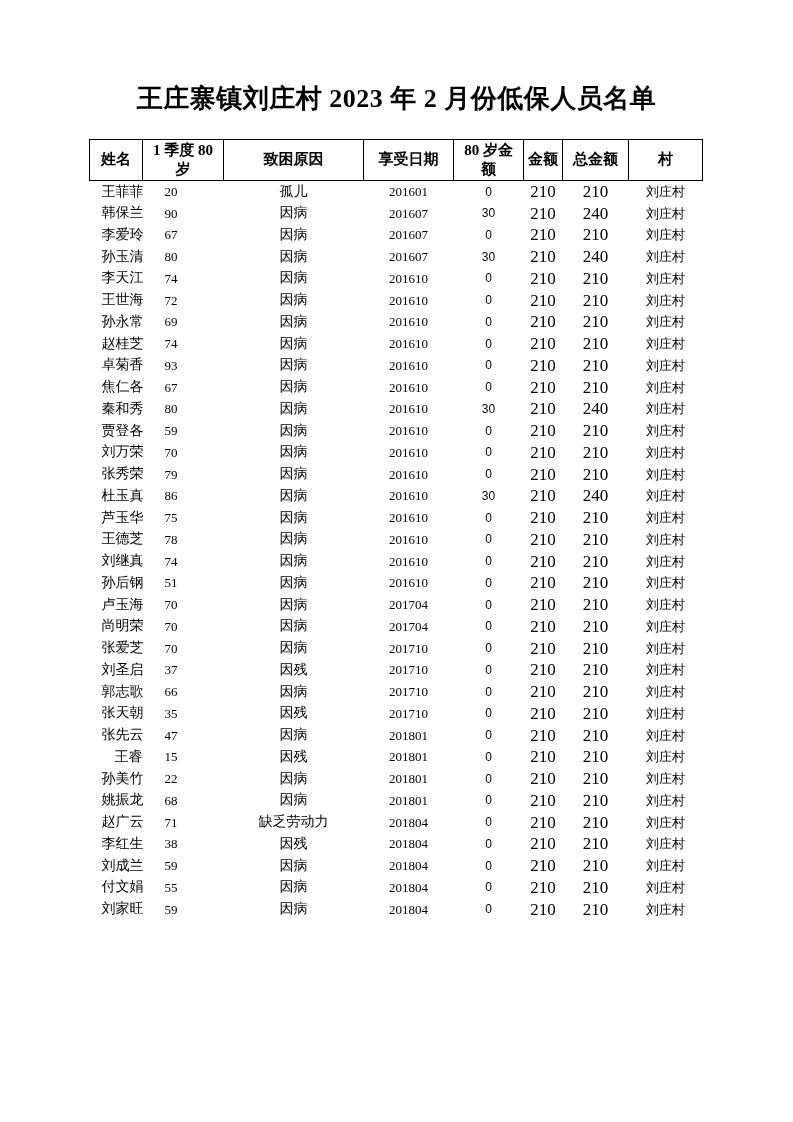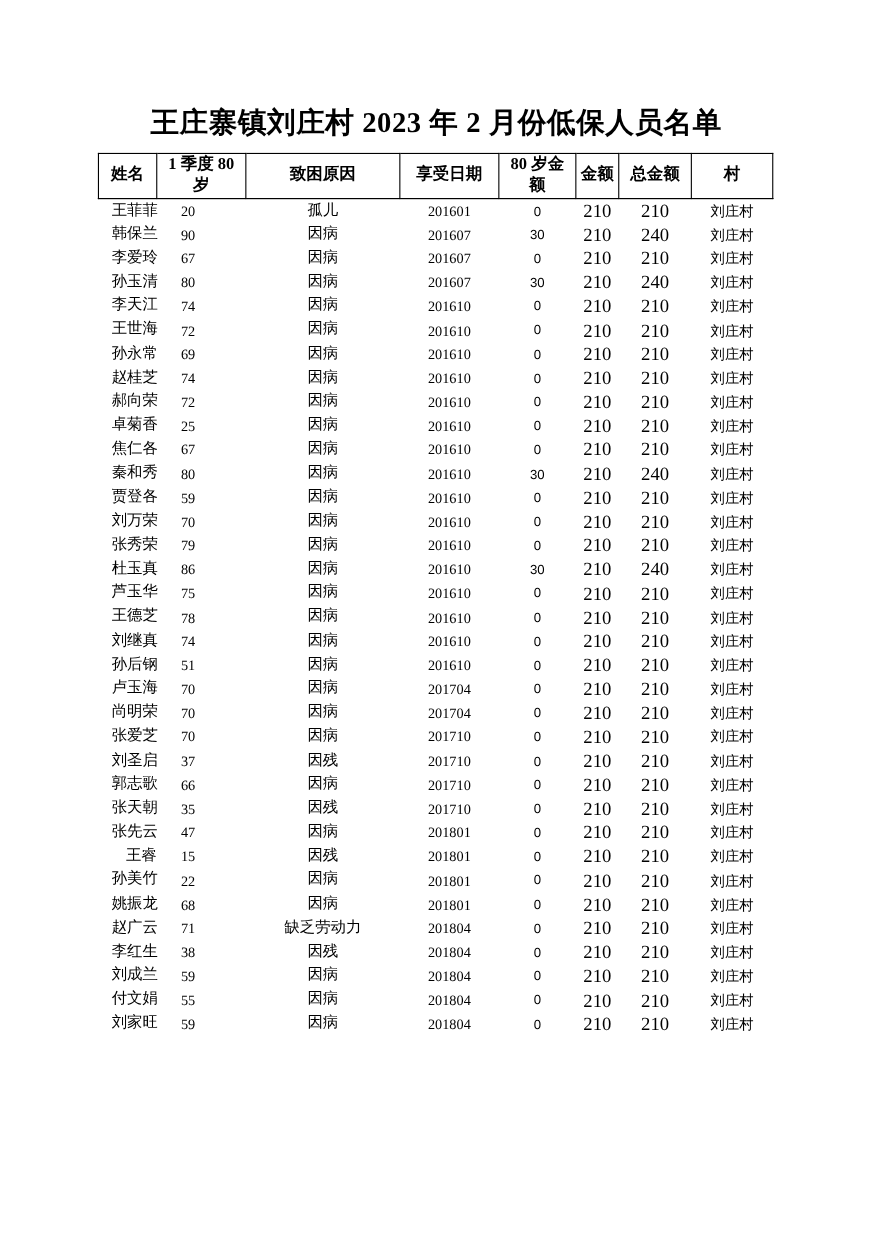--- a/index.html
+++ b/index.html
@@ -7,21 +7,21 @@
     position: relative;
     width: 793px;
     height: 1122px;
     background: #ffffff;
     color: #000000;
     font-family: "Liberation Serif", "DejaVu Serif", serif;
     overflow: hidden;
   }
   .title {
     position: absolute;
-    top: 94px;
+    top: 81px;
     left: 0;
     width: 100%;
     margin: 0;
     text-align: center;
     font-size: 26px;
     font-weight: 700;
     letter-spacing: 0.5px;
     white-space: nowrap;
   }
   table.roster {
@@ -173,32 +173,22 @@
           <td class="c0">赵桂芝</td>
           <td class="c1">74</td>
           <td class="c2">因病</td>
           <td class="c3">201610</td>
           <td class="c4">0</td>
           <td class="c5">210</td>
           <td class="c6">210</td>
           <td class="c7">刘庄村</td>
         </tr>
         <tr>
-          <td class="c0">郝向荣</td>
-          <td class="c1">72</td>
-          <td class="c2">因病</td>
-          <td class="c3">201610</td>
-          <td class="c4">0</td>
-          <td class="c5">210</td>
-          <td class="c6">210</td>
-          <td class="c7">刘庄村</td>
-        </tr>
-        <tr>
           <td class="c0">卓菊香</td>
-          <td class="c1">25</td>
+          <td class="c1">93</td>
           <td class="c2">因病</td>
           <td class="c3">201610</td>
           <td class="c4">0</td>
           <td class="c5">210</td>
           <td class="c6">210</td>
           <td class="c7">刘庄村</td>
         </tr>
         <tr>
           <td class="c0">焦仁各</td>
           <td class="c1">67</td>

